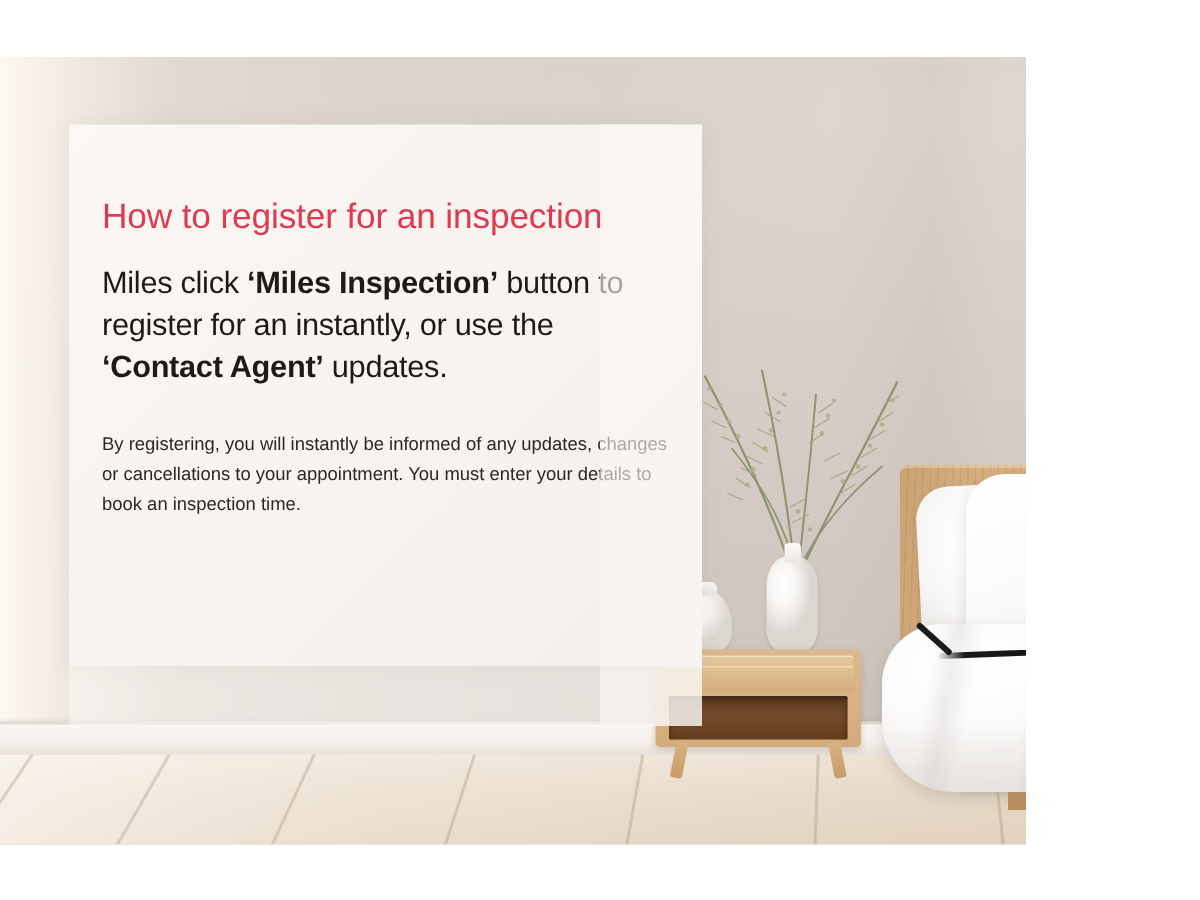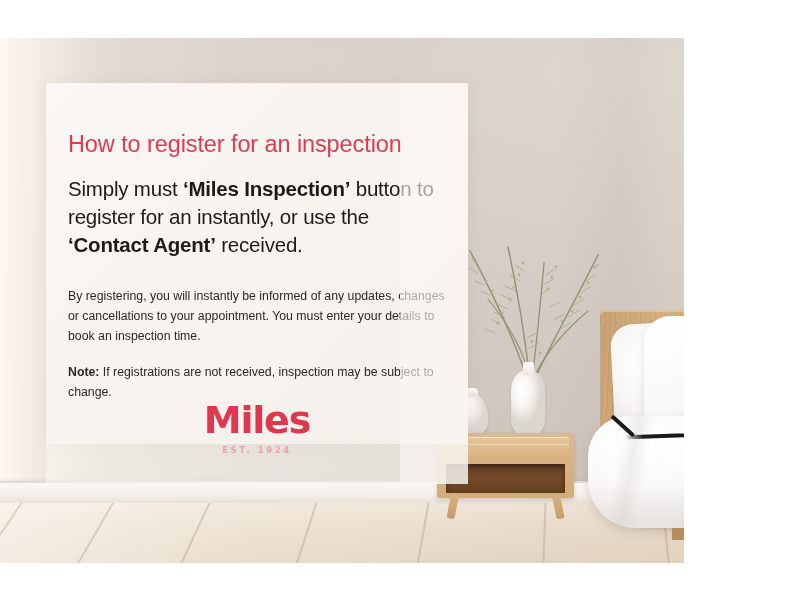--- a/index.html
+++ b/index.html
@@ -478,30 +478,25 @@
       </div>
       <div class="ns-leg left"></div>
       <div class="ns-leg right"></div>
     </div>
 
     <div id="info-card">
       <div class="card-inner">
 
         <h1 class="card-heading">How to register for an inspection</h1>
 
-        <p class="card-lead"><span>Simply must </span><b>‘Miles Inspection’</b><span> button to register for an instantly, or use the </span><b>‘Contact Agent’</b><span> received.</span></p>
+        <p class="card-lead"><span>Miles click </span><b>‘Miles Inspection’</b><span> button to register for an instantly, or use the </span><b>‘Contact Agent’</b><span> updates.</span></p>
 
         <p class="card-para">By registering, you will instantly be informed of any updates, changes or cancellations to your appointment. You must enter your details to book an inspection time.</p>
 
-        <p class="card-para"><b>Note:</b><span> If registrations are not received, inspection may be subject to change.</span></p>
       </div>
 
-      <div class="logo-block">
-        <div class="logo-word">Miles</div>
-        <div class="logo-est">EST. 1924</div>
-      </div>
     </div>
 
     <div id="overlay-extension"></div>
     <div id="overlay-foot"></div>
 
   </div>
 </div>
 
 </body></html>

